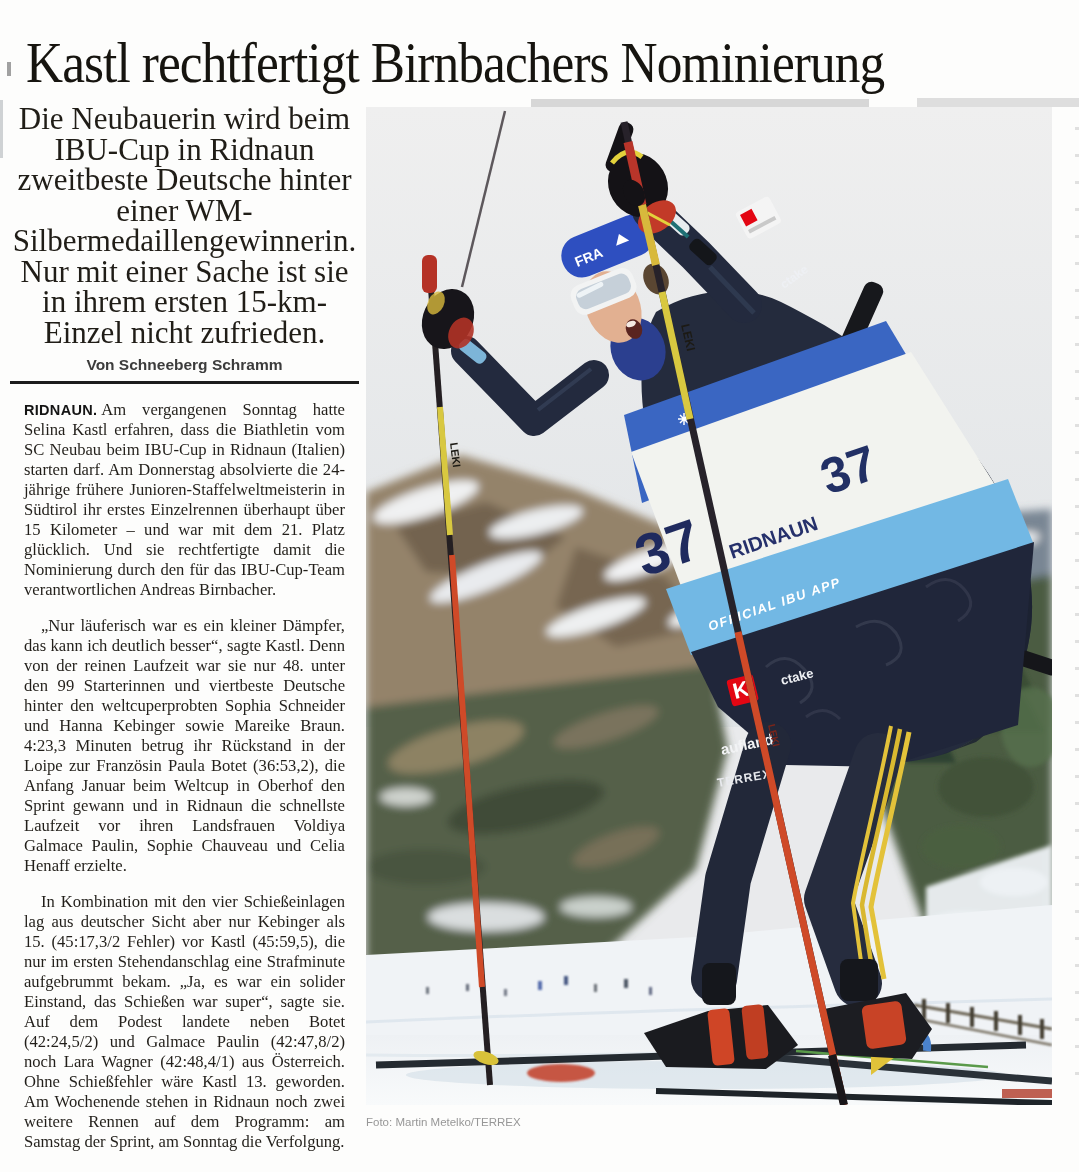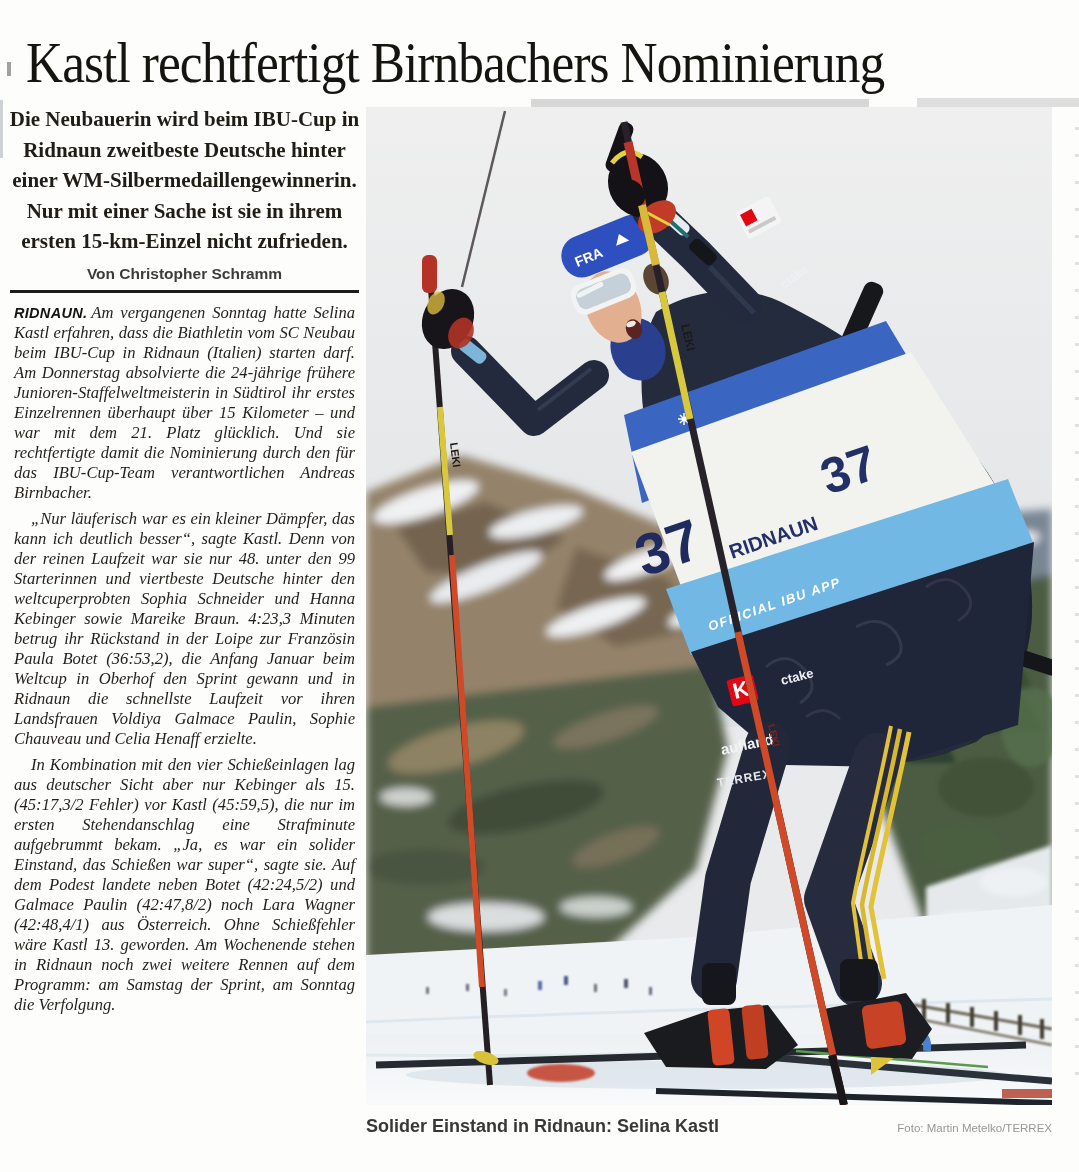--- a/index.html
+++ b/index.html
@@ -7,27 +7,27 @@
        font-family:"Liberation Serif",serif;color:#211f1a;}
   .edge-bar{position:absolute;background:#d7d7d7;}
   .left-edge-mark{position:absolute;left:0;top:100px;width:3px;height:58px;background:#cfd2d4;}
   .fold-mark{position:absolute;left:7px;top:62px;width:4px;height:14px;background:#555;opacity:.55;}
   .right-strip{position:absolute;right:0;top:112px;width:4px;height:980px;opacity:.45;
       background:repeating-linear-gradient(180deg,transparent 0 15px,#bdbdbd 15px 18px,transparent 18px 27px);}
   h1.headline{position:absolute;left:26px;top:34px;margin:0;width:1120px;
       font-family:"Liberation Serif",serif;font-weight:400;font-size:57px;line-height:1.02;
       letter-spacing:-1px;color:#16140f;transform:scaleX(.9);transform-origin:left top;white-space:nowrap;}
   .col{position:absolute;left:8px;top:104px;width:353px;}
-  .lead{margin:0 0 8px 0;font-family:"Liberation Serif",serif;font-weight:700;font-size:21px;
+  .lead{margin:0 0 8px 0;font-family:"Liberation Serif",serif;font-weight:400;font-size:31px;
       line-height:30.5px;text-align:center;color:#201d17;hyphens:auto;-webkit-hyphens:auto;}
   .byline{margin:6px 0 7px 0;text-align:center;font-family:"Liberation Sans",sans-serif;
       font-weight:700;font-size:15.5px;color:#3c3c3c;}
   hr.rule{border:none;border-top:3px solid #1c1c1c;margin:0 2px 10px 2px;}
-  p.body{margin:6px;font-size:16.6px;line-height:20px;text-align:justify;color:#221f1a;
-      hyphens:auto;font-style:italic;-webkit-hyphens:auto;}
+  p.body{margin:16px;font-size:16.6px;line-height:20px;text-align:justify;color:#221f1a;
+      hyphens:auto;-webkit-hyphens:auto;}
   p.body.indent{text-indent:17px;}
   .dateline{font-family:"Liberation Sans",sans-serif;font-weight:700;font-size:14.5px;
       letter-spacing:.3px;color:#141414;padding-right:4px;}
   .photo-wrap{position:absolute;left:366px;top:107px;width:686px;height:998px;overflow:hidden;background:#e9eaec;}
   .caption-row{position:absolute;left:366px;top:1116px;width:686px;display:flex;
       justify-content:space-between;align-items:baseline;}
   .caption{font-family:"Liberation Sans",sans-serif;font-weight:700;font-size:18px;color:#383838;}
   .credit{font-family:"Liberation Sans",sans-serif;font-weight:400;font-size:11.5px;color:#979797;}
 </style>
 </head>
@@ -36,21 +36,21 @@
 <div class="edge-bar" style="left:531px;top:99px;width:338px;height:8px;"></div>
 <div class="edge-bar" style="left:917px;top:98px;width:162px;height:9px;background:#dedede;"></div>
 <div class="left-edge-mark"></div>
 <div class="fold-mark"></div>
 <div class="right-strip"></div>
 
 <h1 class="headline">Kastl rechtfertigt Birnbachers Nominierung</h1>
 
 <div class="col">
   <p class="lead">Die Neubauerin wird beim IBU-Cup in Ridnaun zweitbeste Deutsche hinter einer WM-Silbermedaillengewinnerin. Nur mit einer Sache ist sie in ihrem ersten 15-km-Einzel nicht zufrieden.</p>
-  <div class="byline">Von Christopher Schramm</div>
+  <div class="byline">Von Schneeberg Schramm</div>
   <hr class="rule">
   <p class="body"><span class="dateline">RIDNAUN.</span><span>Am vergangenen Sonntag hatte Selina Kastl erfahren, dass die Biathletin vom SC Neubau beim IBU-Cup in Ridnaun (Italien) starten darf. Am Donnerstag absolvierte die 24-jährige frühere Junioren-Staffelweltmeisterin in Südtirol ihr erstes Einzelrennen überhaupt über 15 Kilometer – und war mit dem 21. Platz glücklich. Und sie rechtfertigte damit die Nominierung durch den für das IBU-Cup-Team verantwortlichen Andreas Birnbacher.</span></p>
   <p class="body indent">„Nur läuferisch war es ein kleiner Dämpfer, das kann ich deutlich besser“, sagte Kastl. Denn von der reinen Laufzeit war sie nur 48. unter den 99 Starterinnen und viertbeste Deutsche hinter den weltcuperprobten Sophia Schneider und Hanna Kebinger sowie Mareike Braun. 4:23,3 Minuten betrug ihr Rückstand in der Loipe zur Französin Paula Botet (36:53,2), die Anfang Januar beim Weltcup in Oberhof den Sprint gewann und in Ridnaun die schnellste Laufzeit vor ihren Landsfrauen Voldiya Galmace Paulin, Sophie Chauveau und Celia Henaff erzielte.</p>
   <p class="body indent">In Kombination mit den vier Schießeinlagen lag aus deutscher Sicht aber nur Kebinger als 15. (45:17,3/2 Fehler) vor Kastl (45:59,5), die nur im ersten Stehendanschlag eine Strafminute aufgebrummt bekam. „Ja, es war ein solider Einstand, das Schießen war super“, sagte sie. Auf dem Podest landete neben Botet (42:24,5/2) und Galmace Paulin (42:47,8/2) noch Lara Wagner (42:48,4/1) aus Österreich. Ohne Schießfehler wäre Kastl 13. geworden. Am Wochenende stehen in Ridnaun noch zwei weitere Rennen auf dem Programm: am Samstag der Sprint, am Sonntag die Verfolgung.</p>
 </div>
 
 <div class="photo-wrap">
 <svg width="686" height="998" viewBox="0 0 686 998" xmlns="http://www.w3.org/2000/svg">
   <defs>
     <linearGradient id="sky" x1="0" y1="0" x2="0" y2="1">
@@ -284,15 +284,14 @@
     <text x="0" y="0" transform="translate(315 218) rotate(77)" font-family="Liberation Sans,sans-serif" font-weight="700" font-size="12" fill="#1c1a14">LEKI</text>
     <path d="M372,525 L478,998" stroke="#cf4a28" stroke-width="7" fill="none"></path>
     <text x="0" y="0" transform="translate(402 618) rotate(77)" font-family="Liberation Sans,sans-serif" font-weight="700" font-size="10" fill="#7a241a">LEKI</text>
     <path d="M466,948 L478,998" stroke="#1a171a" stroke-width="8" fill="none"></path>
     <ellipse cx="268" cy="86" rx="10" ry="14" fill="#141216" transform="rotate(-30 268 86)"></ellipse>
   </g>
 </svg>
 </div>
 
 <div class="caption-row">
-  <div class="caption">Solider Einstand in Ridnaun: Selina Kastl</div>
   <div class="credit">Foto: Martin Metelko/TERREX</div>
 </div>
 
 </body></html>

